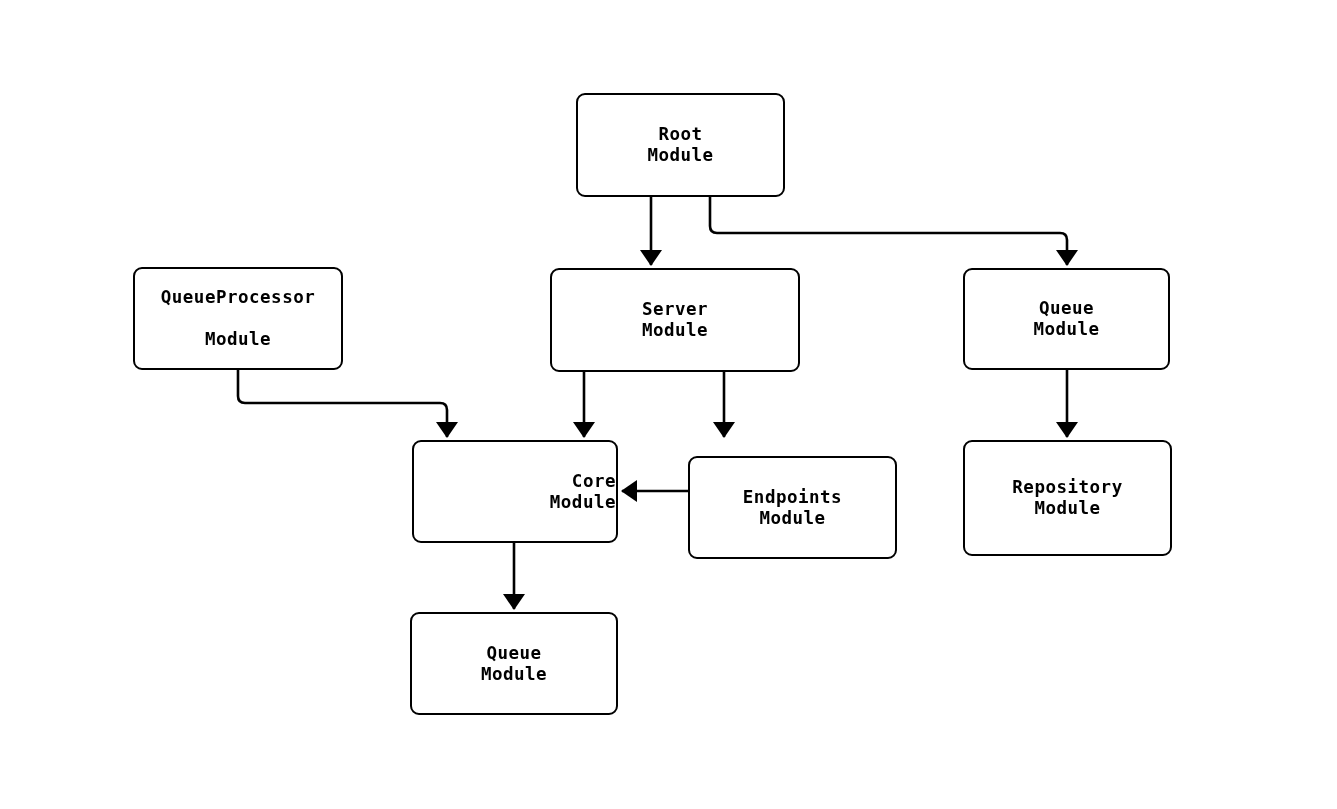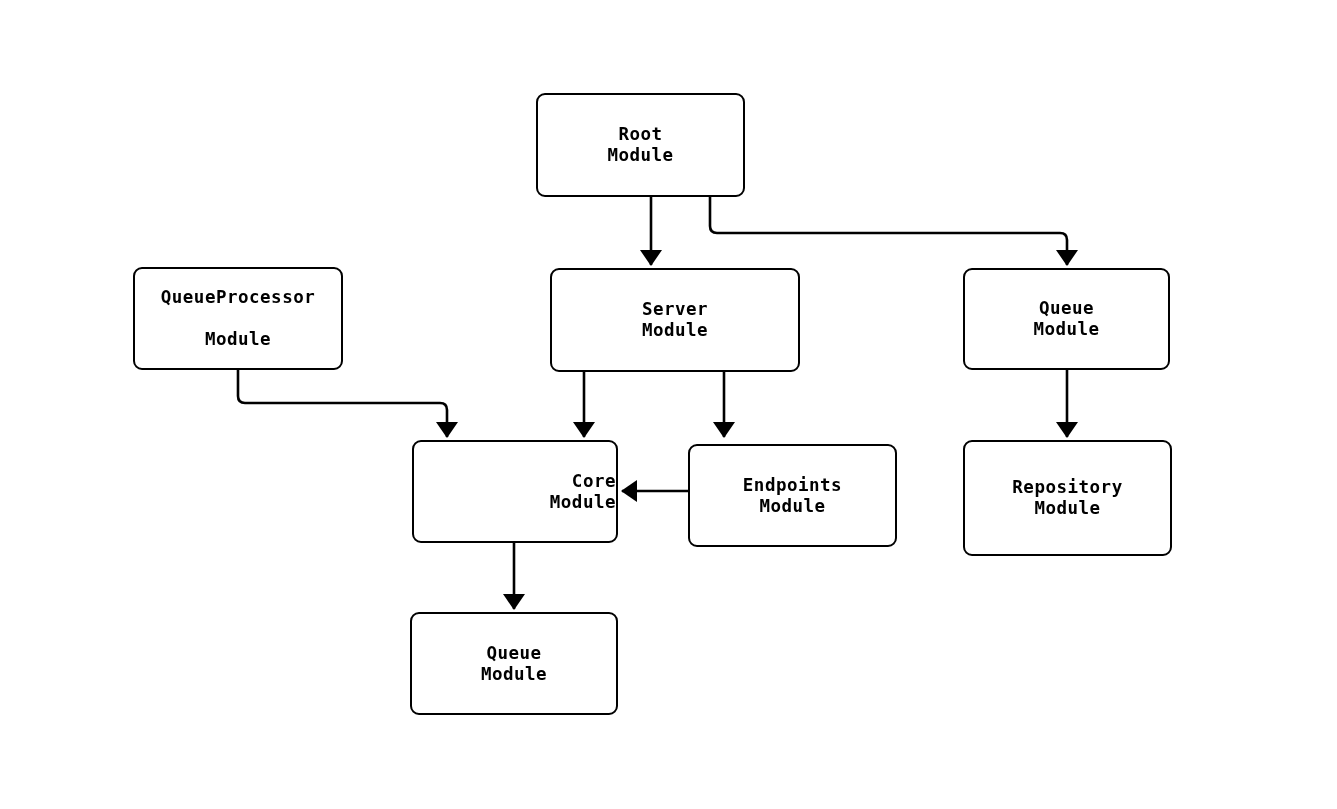--- a/index.html
+++ b/index.html
@@ -35,26 +35,26 @@
     justify-content: center;
     font-weight: 700;
     font-size: 17.5px;
     line-height: 21px;
     color: #000000;
     text-align: center;
     letter-spacing: 0.5px;
   }
   .node span { display: block; white-space: nowrap; }
 
-  .n-root          { left: 536px; top:  93px; width: 209px; height: 104px; }
+  .n-root          { left: 576px; top:  93px; width: 209px; height: 104px; }
   .n-queueprocessor{ left: 133px; top: 267px; width: 210px; height: 103px; gap: 21px; }
   .n-server        { left: 550px; top: 268px; width: 250px; height: 104px; text-align: center; }
   .n-global        { left: 963px; top: 268px; width: 207px; height: 102px; }
   .n-core          { left: 412px; top: 440px; width: 206px; height: 103px; align-items: flex-end; }
-  .n-endpoints     { left: 688px; top: 444px; width: 209px; height: 103px; }
+  .n-endpoints     { left: 688px; top: 456px; width: 209px; height: 103px; }
   .n-repository    { left: 963px; top: 440px; width: 209px; height: 116px; }
   .n-queue         { left: 410px; top: 612px; width: 208px; height: 103px; }
 </style>
 </head>
 <body>
 
 <div id="diagram">
 
   <svg id="edges-layer" viewBox="0 0 1337 809" xmlns="http://www.w3.org/2000/svg">
     <defs>

